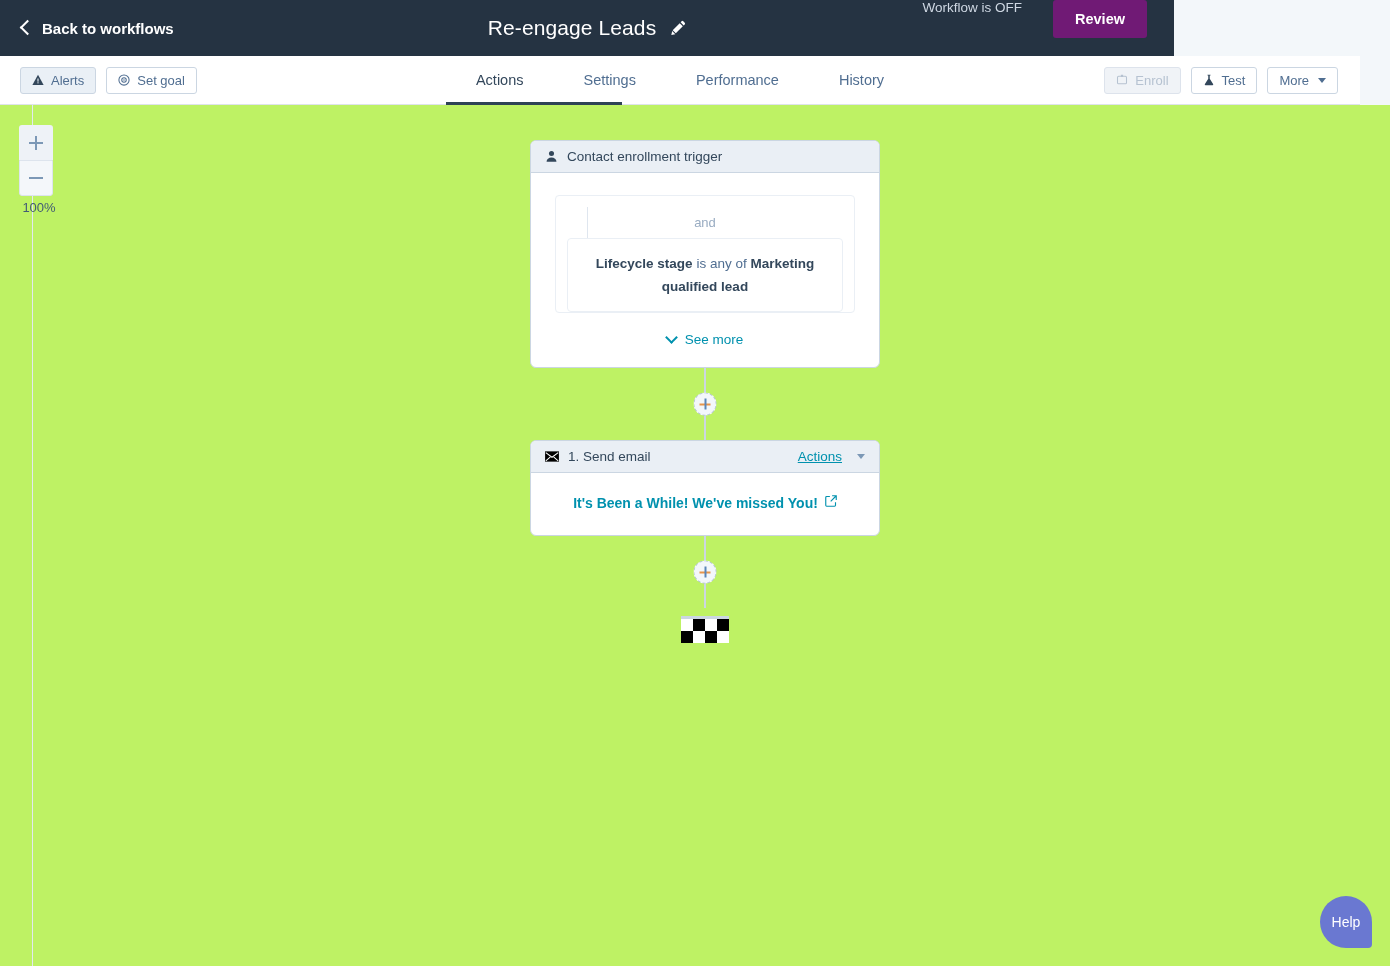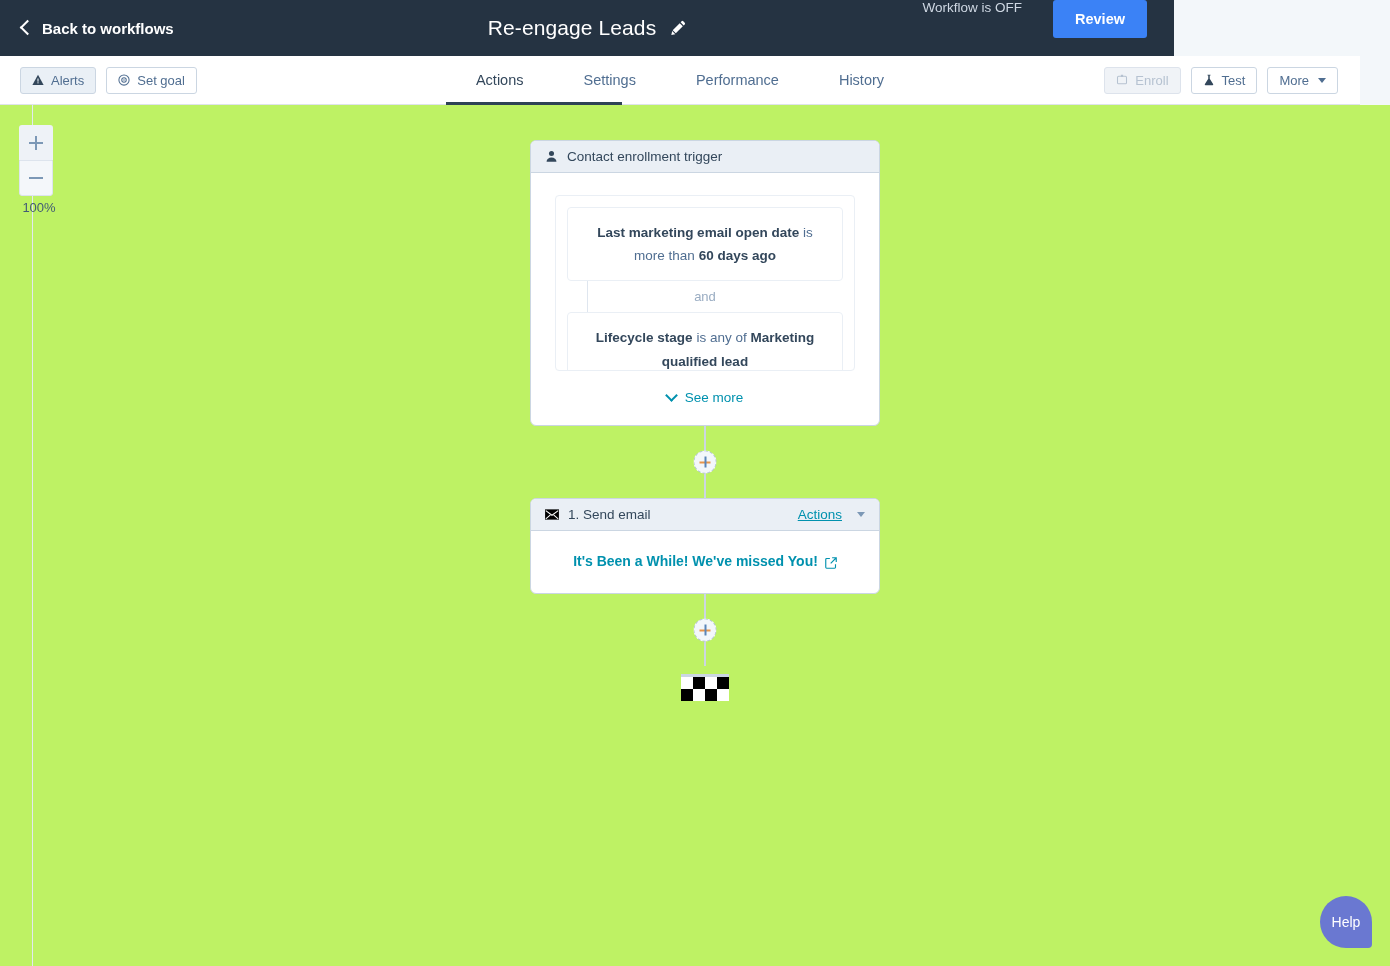--- a/index.html
+++ b/index.html
@@ -82,21 +82,21 @@
     display: flex;
     align-items: flex-start;
     gap: 16px;
   }
   .wf-status {
     color: #cfd8e3;
     font-size: 13.5px;
     margin-right: 15px;
   }
   .review-btn {
-    background: #3b82f6;
+    background: #701a75;
     color: #fff;
     border: none;
     font-family: inherit;
     font-size: 14.5px;
     font-weight: bold;
     height: 38px;
     padding: 0 22px;
     border-radius: 3px;
     cursor: pointer;
     margin-right: 27px;
@@ -363,21 +363,21 @@
   .email-body {
     padding: 21px 18px 23px 18px;
     text-align: center;
   }
   .email-link {
     font-size: 14px;
     font-weight: bold;
     color: #0091ae;
     cursor: pointer;
     display: inline-flex;
-    align-items: flex-end;
+    align-items: flex-start;
     gap: 7px;
   }
 
   
   .connector {
     position: relative;
     width: 350px;
     height: 72px;
   }
   .connector .line {
@@ -552,23 +552,20 @@
         <svg width="13" height="13" viewBox="0 0 16 16">
           <circle cx="8" cy="4.4" r="3.1" fill="#33475b"></circle>
           <path d="M1.9 14.6c0-3.4 2.7-5.4 6.1-5.4s6.1 2 6.1 5.4H1.9z" fill="#33475b"></path>
         </svg>
         <span>Contact enrollment trigger</span>
       </div>
 
       <div class="trigger-body">
         <div class="filter-group">
 
-          <div class="cond">
-            <b>Last marketing email open date</b><span class="lite"> is more than </span><b>60 days ago</b>
-          </div>
 
           <div class="and-row">
             <span>and</span>
           </div>
 
           <div class="cond">
             <b>Lifecycle stage</b><span class="lite"> is any of </span><b>Marketing qualified lead</b>
           </div>
         </div>
 

